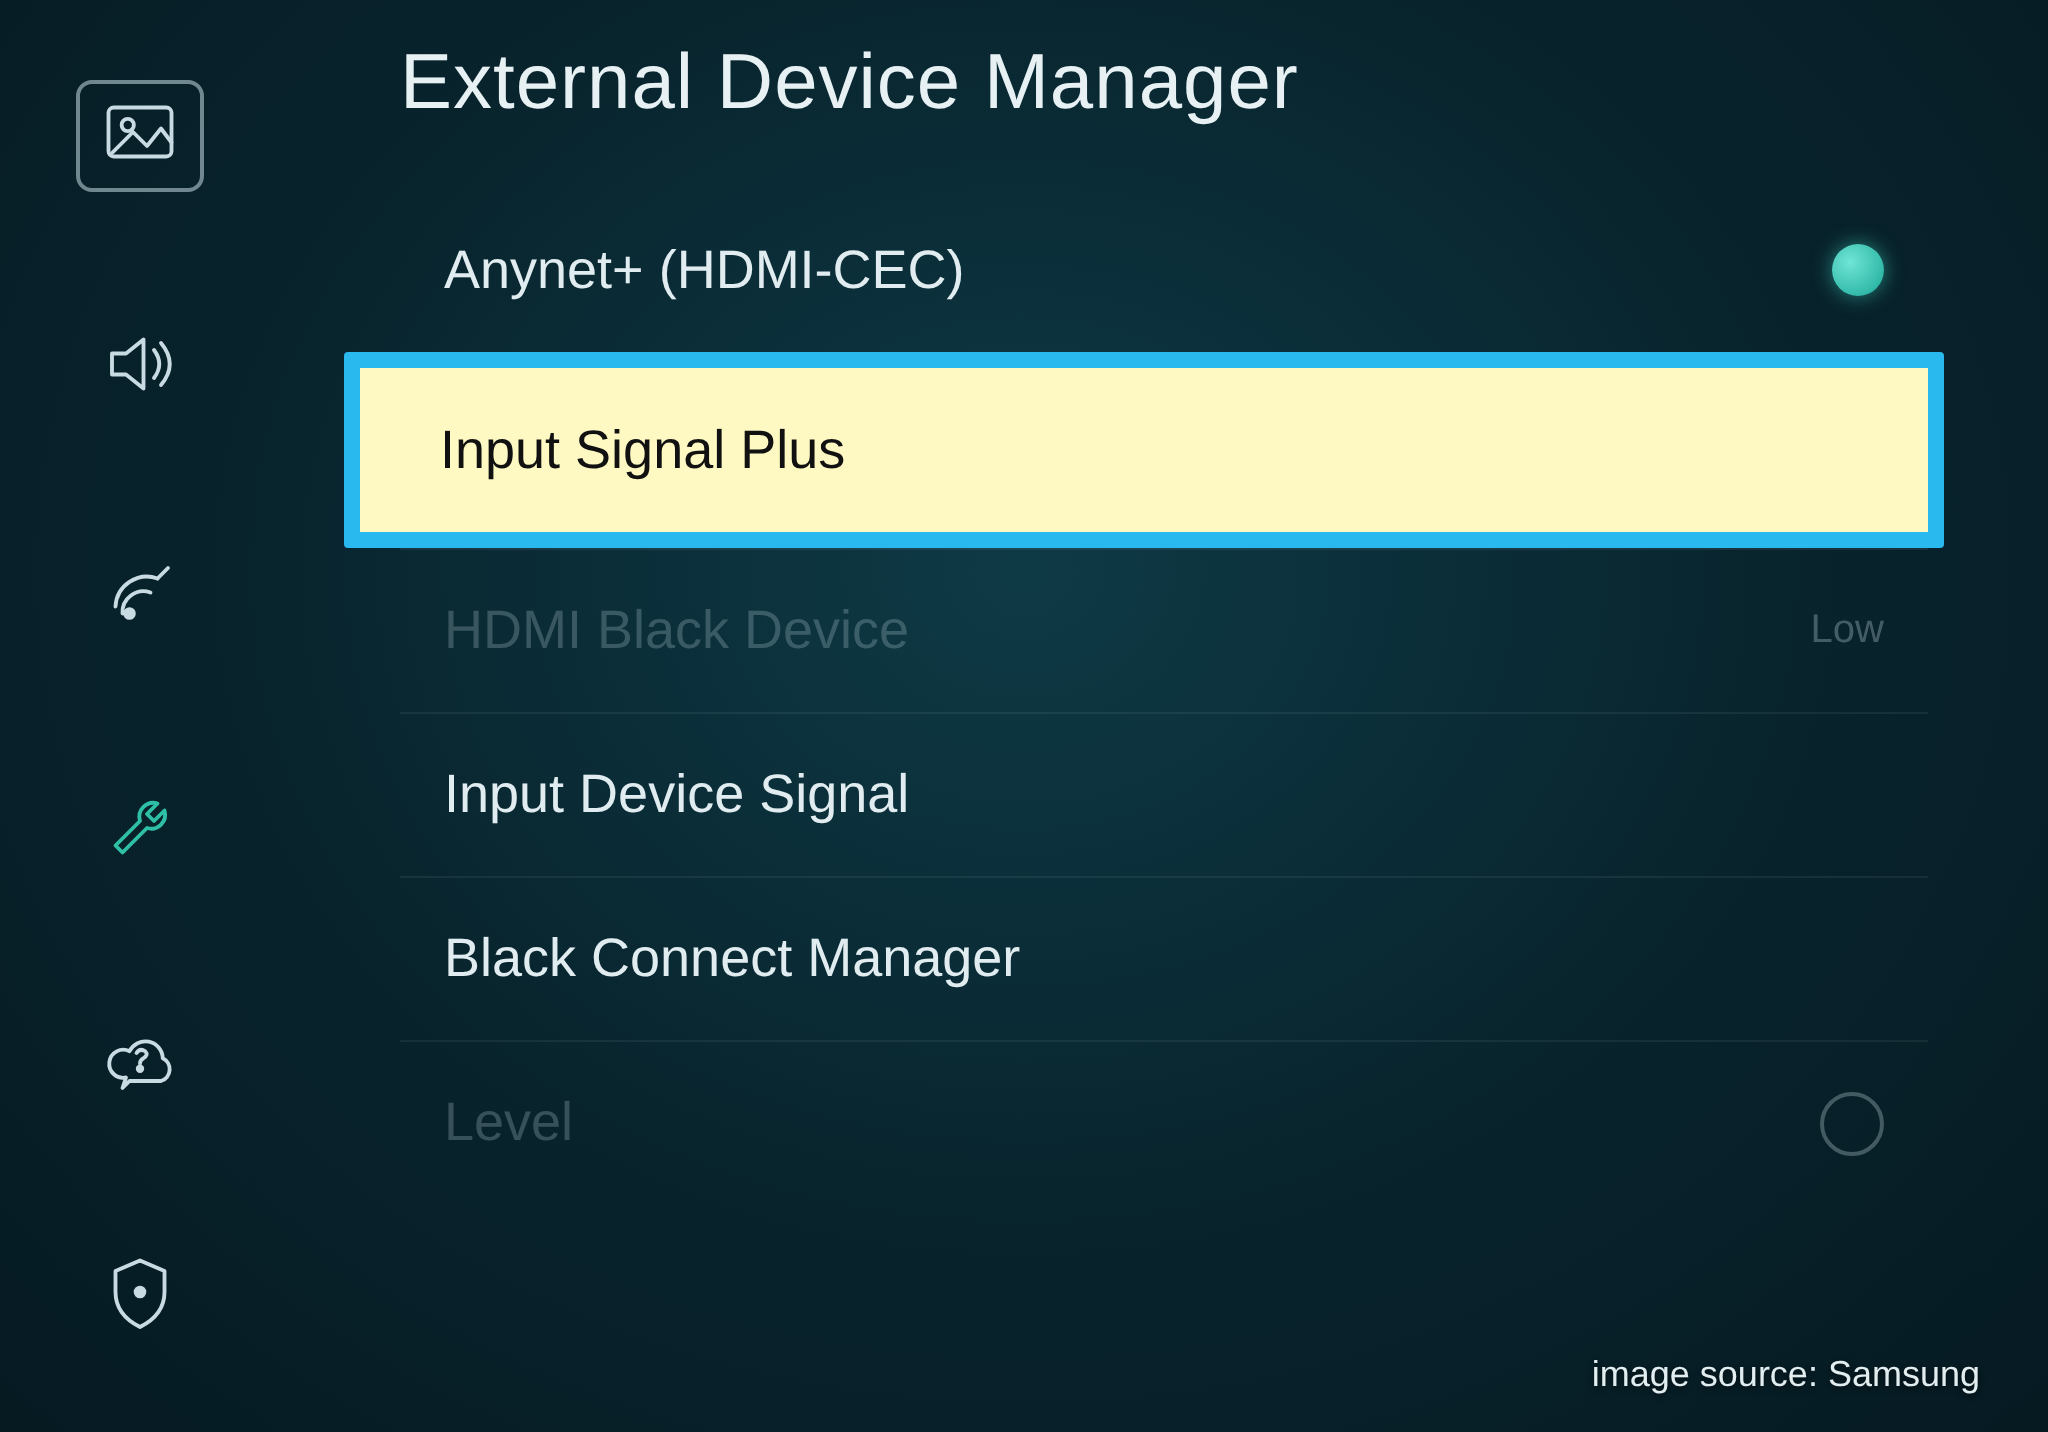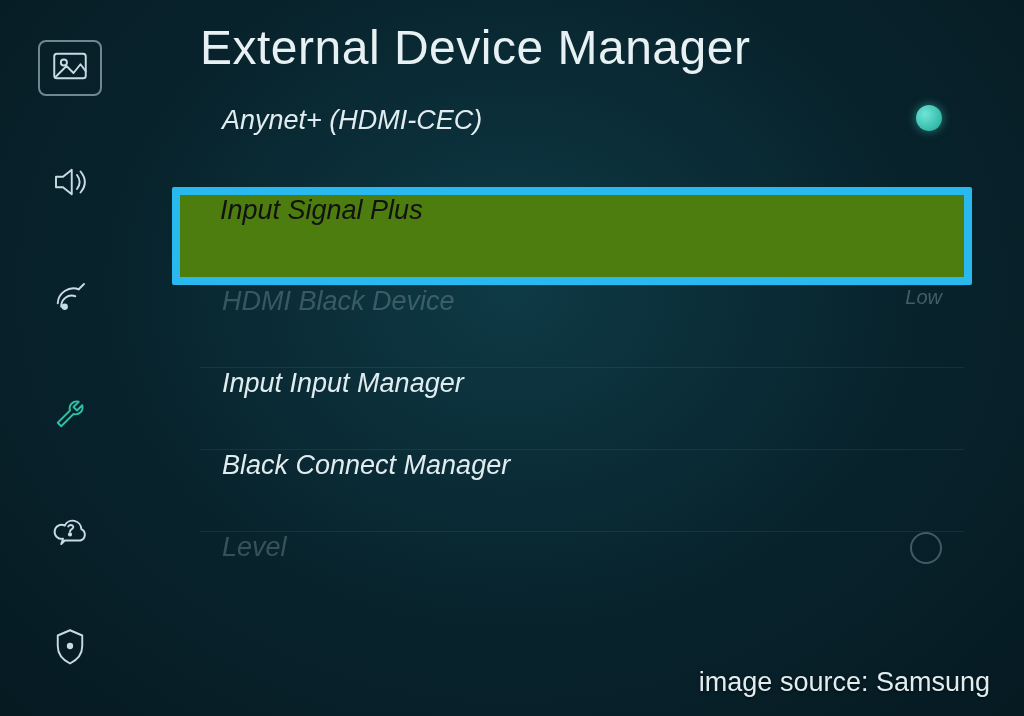--- a/index.html
+++ b/index.html
@@ -47,70 +47,69 @@
     stroke-linejoin: round;
   }
   .sidebar-item.wrench svg { stroke: #2fbfa6; }
   
   .main {
     flex: 1;
     padding: 20px 40px 0 0;
     position: relative;
   }
   .title {
-    font-size: 48px;
+    font-size: 39px;
     font-weight: 400;
     letter-spacing: 0.5px;
     color: #e7f1f4;
     margin: 0 0 30px 60px;
   }
   .list {
     margin-left: 60px;
     margin-right: 20px;
   }
   .row {
     display: flex;
-    align-items: flex-start;
+    align-items: center;
     justify-content: space-between;
     min-height: 82px;
     padding: 0 22px;
     border-top: 1px solid rgba(200,220,230,0.08);
     font-size: 27px;
     color: #e0ecef;
-    font-style: italic;
   }
   .row:first-child { border-top: none; }
   .row.dim { color: rgba(180,200,210,0.28); }
   .row .value { color: rgba(180,200,210,0.35); font-size: 20px; }
   .toggle-on {
     width: 26px; height: 26px; border-radius: 50%;
     background: radial-gradient(circle at 35% 35%, #6fe5d6, #1aa896);
     box-shadow: 0 0 10px rgba(60,200,180,0.6);
   }
   .toggle-off {
     width: 32px; height: 32px; border-radius: 50%;
     border: 2.5px solid rgba(180,200,210,0.35);
   }
   
   .row.highlight {
-    background: #4d7c0f;
+    background: #fef9c3;
     color: #111;
     border: 8px solid #2ab9ef;
     border-radius: 2px;
     margin-left: -28px;
     margin-right: -8px;
     padding: 0 40px;
     min-height: 98px;
     font-weight: 500;
   }
   .caption {
     position: absolute;
     right: 34px;
     bottom: 18px;
-    font-size: 27px;
+    font-size: 18px;
     color: #e2edf0;
     text-shadow: 0 1px 3px rgba(0,0,0,0.6);
   }
 </style>
 </head>
 <body>
 
 <div class="screen">
 
   <nav class="sidebar">
@@ -182,21 +181,21 @@
       <div class="row highlight">
         <span>Input Signal Plus</span>
       </div>
 
       <div class="row dim">
         <span>HDMI Black Device</span>
         <span class="value">Low</span>
       </div>
 
       <div class="row">
-        <span>Input Input Manager</span>
+        <span>Input Device Signal</span>
       </div>
 
       <div class="row">
         <span>Black Connect Manager</span>
       </div>
 
       <div class="row dim">
         <span>Level</span>
         <span class="toggle-off"></span>
       </div>

